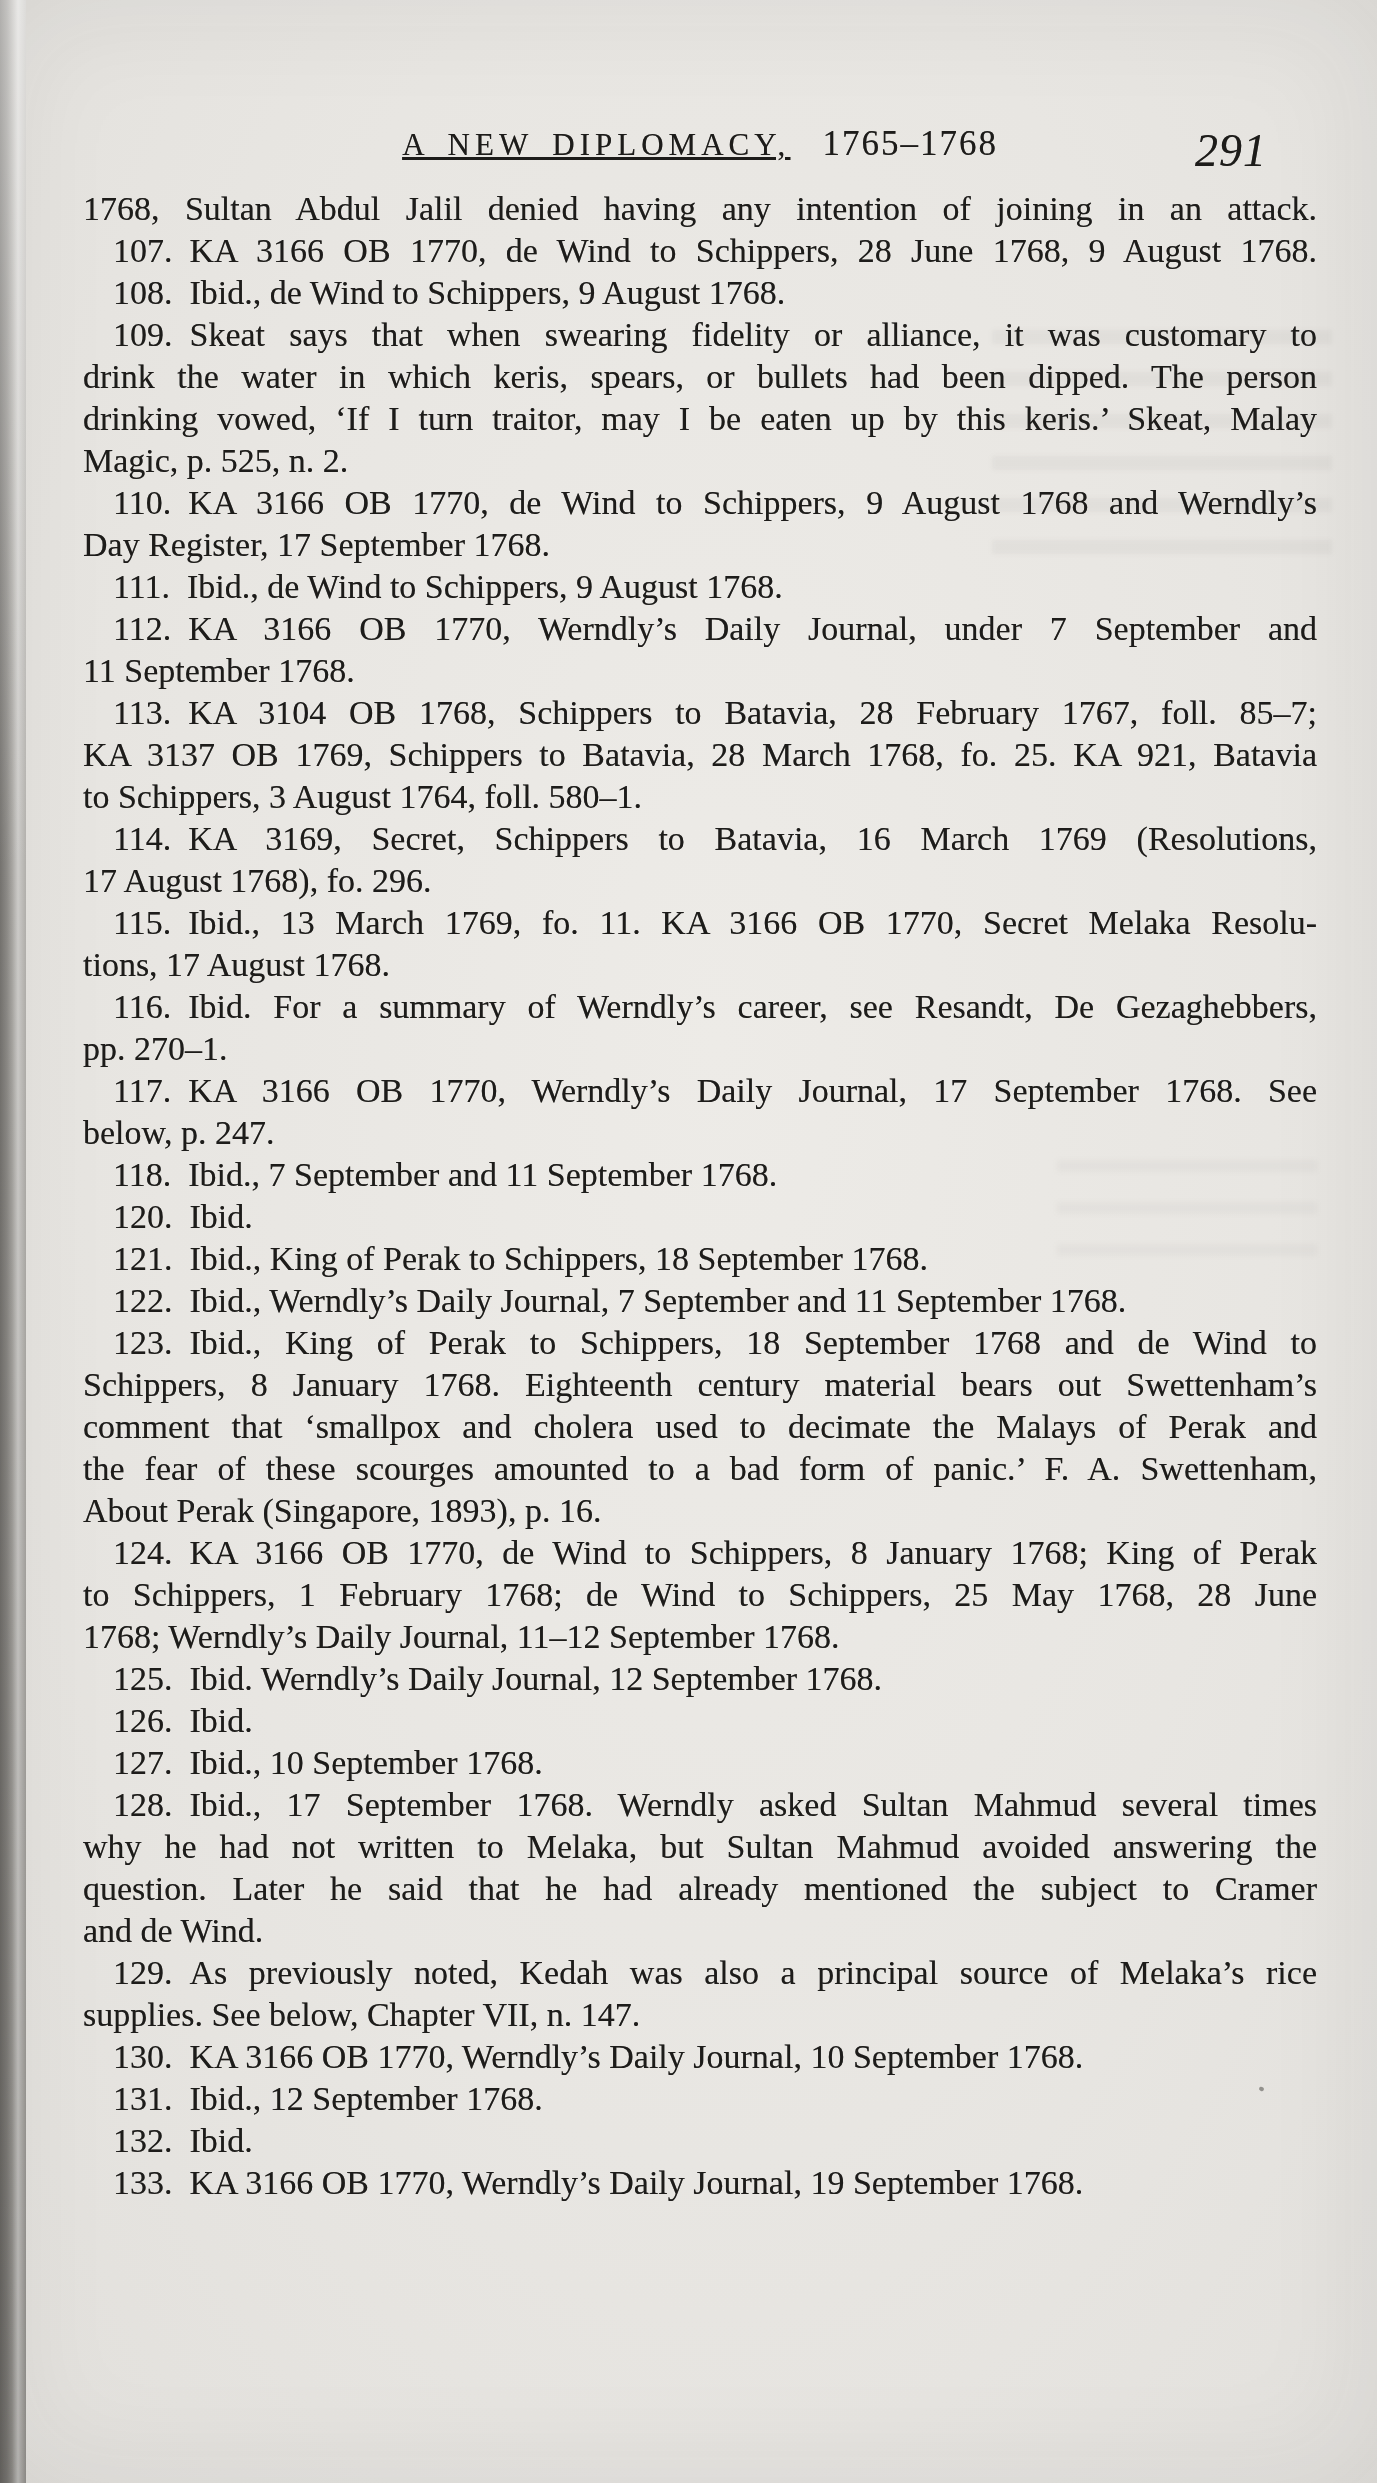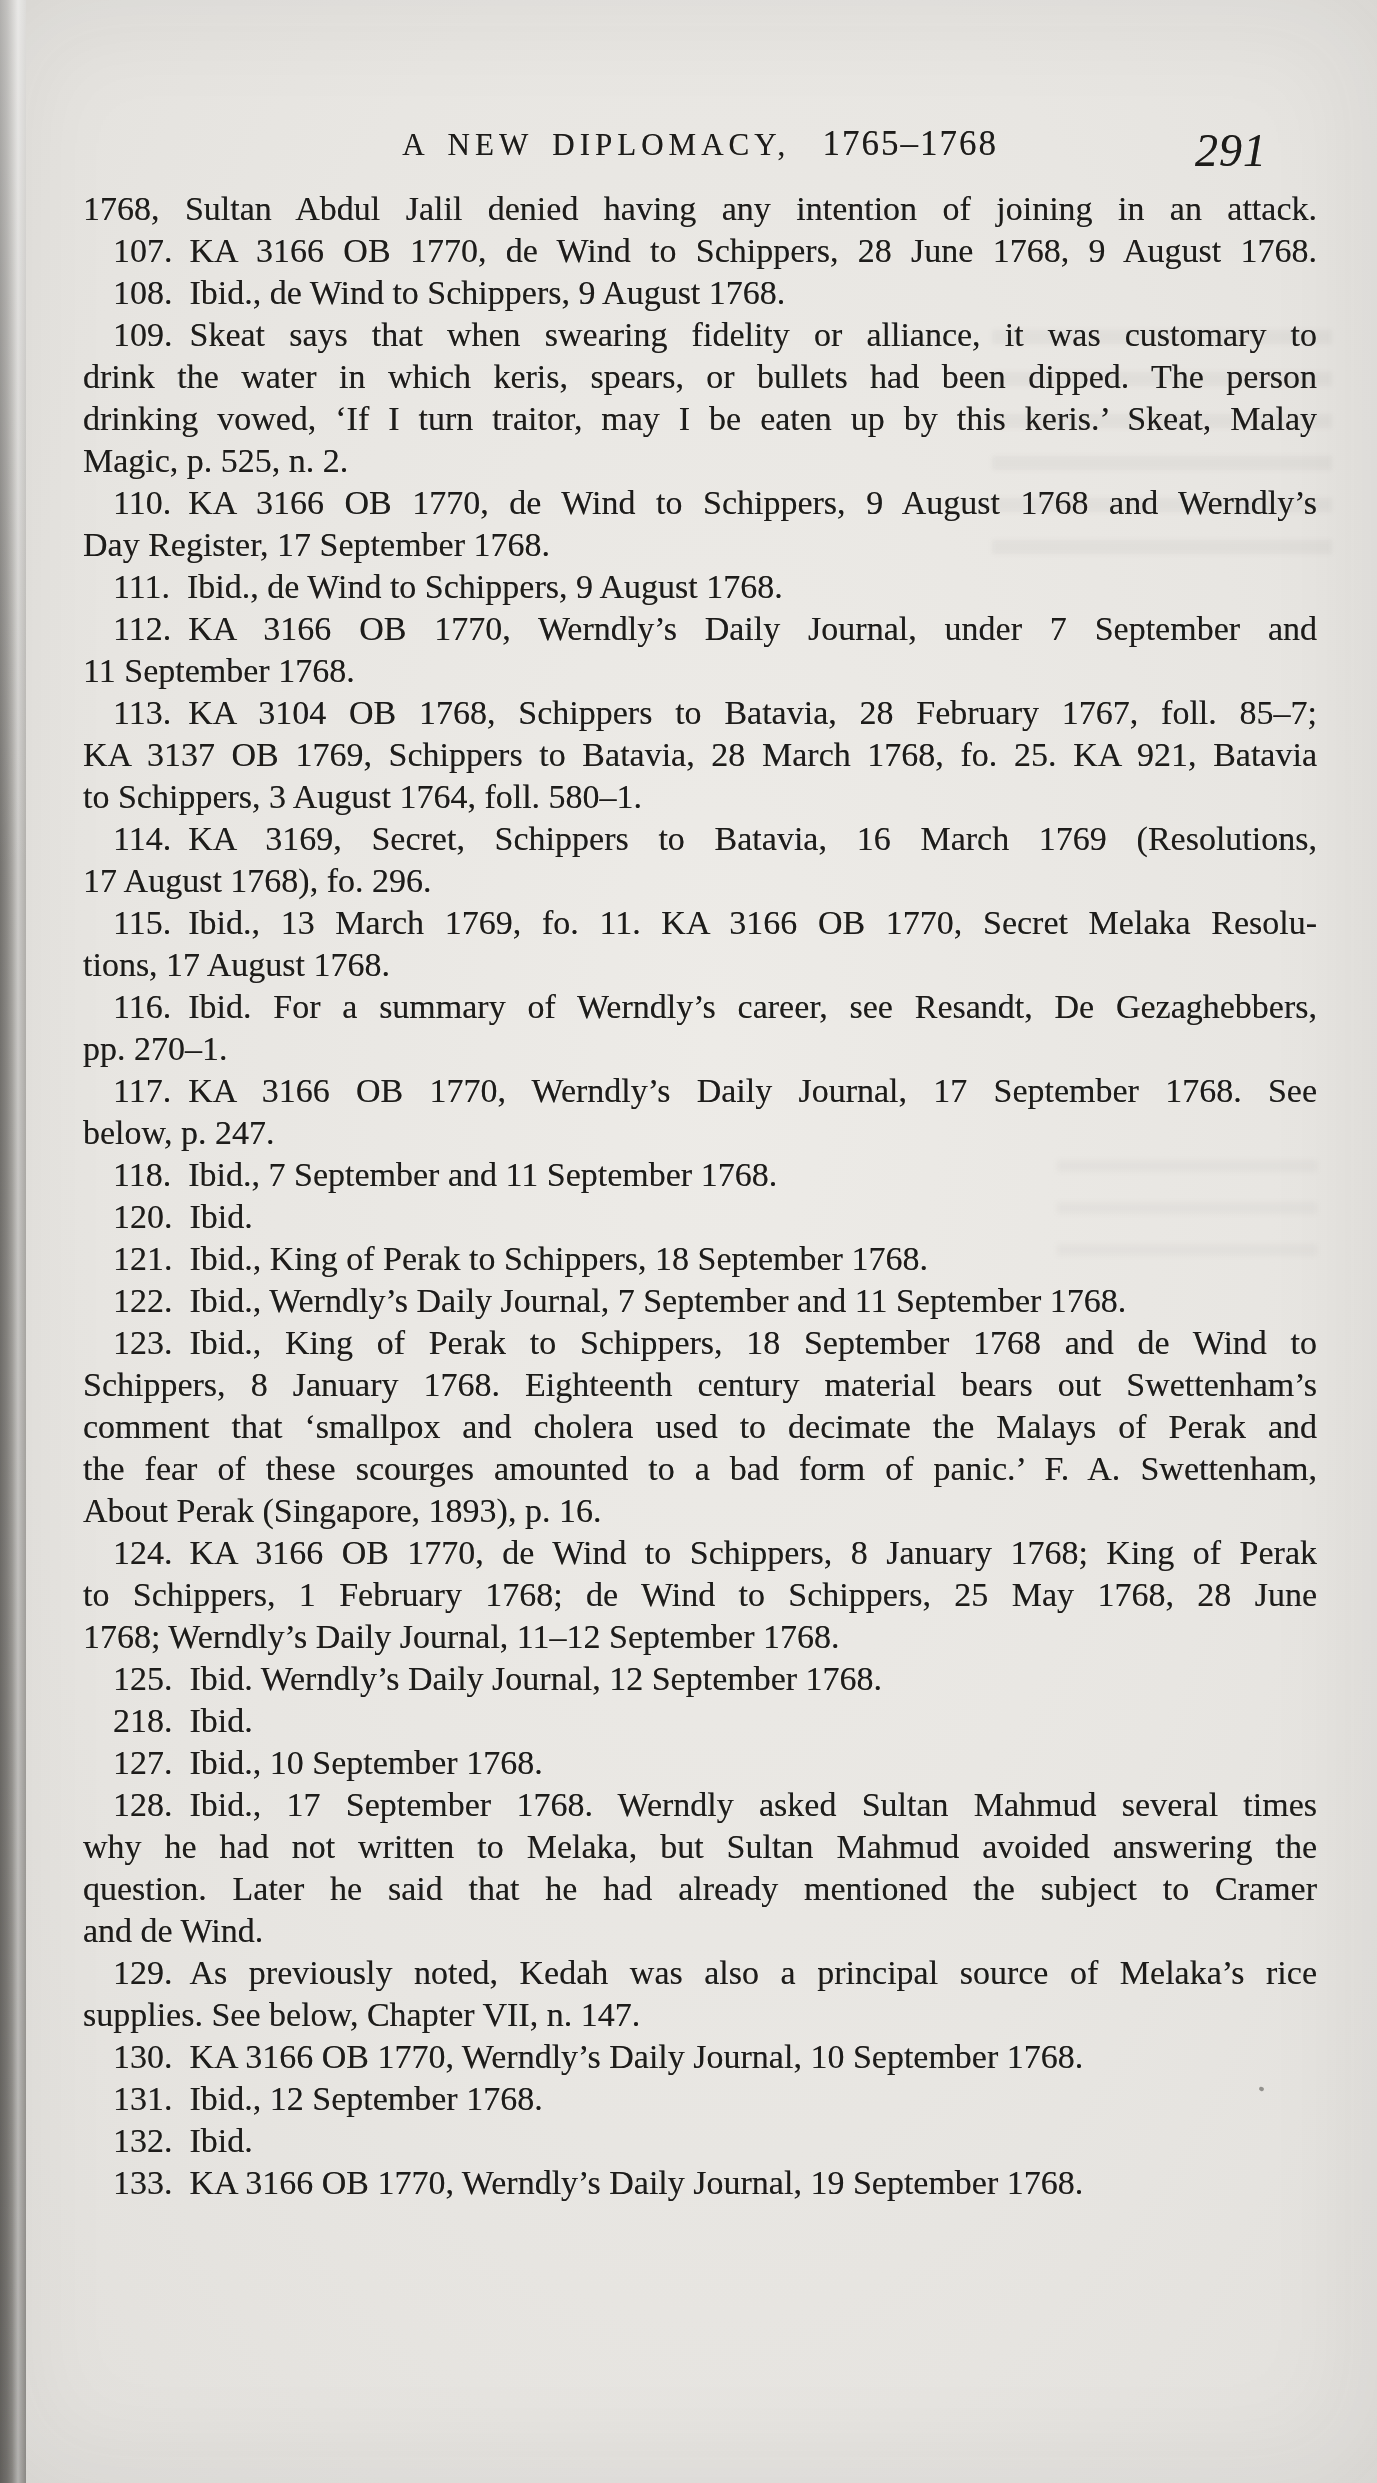--- a/index.html
+++ b/index.html
@@ -46,20 +46,21 @@
   }
   .running-head {
     text-align: center;
     white-space: nowrap;
   }
   .head-caps {
     font-size: 31px;
     letter-spacing: 5px;
     word-spacing: 7px;
     text-shadow: 0 0 0.5px rgba(20,19,17,0.55);
+    text-decoration: underline;
   }
   .head-years {
     font-size: 35px;
     letter-spacing: 2px;
     margin-left: 32px;
     text-shadow: 0 0 0.5px rgba(20,19,17,0.55);
   }
   .page-number {
     position: absolute;
     right: 50px;
@@ -168,21 +169,21 @@
       <div class="line indent"><span>122. Ibid., Werndly’s Daily Journal, 7 September and 11 September 1768.</span></div>
       <div class="line indent fill"><span>123. Ibid., King of Perak to Schippers, 18 September 1768 and de Wind to</span></div>
       <div class="line fill"><span>Schippers, 8 January 1768. Eighteenth century material bears out Swettenham’s</span></div>
       <div class="line fill"><span>comment that ‘smallpox and cholera used to decimate the Malays of Perak and</span></div>
       <div class="line fill"><span>the fear of these scourges amounted to a bad form of panic.’ F. A. Swettenham,</span></div>
       <div class="line"><span class="it">About Perak</span><span> (Singapore, 1893), p. 16.</span></div>
       <div class="line indent fill"><span>124. KA 3166 OB 1770, de Wind to Schippers, 8 January 1768; King of Perak</span></div>
       <div class="line fill"><span>to Schippers, 1 February 1768; de Wind to Schippers, 25 May 1768, 28 June</span></div>
       <div class="line"><span>1768; Werndly’s Daily Journal, 11–12 September 1768.</span></div>
       <div class="line indent"><span>125. Ibid. Werndly’s Daily Journal, 12 September 1768.</span></div>
-      <div class="line indent"><span>218. Ibid.</span></div>
+      <div class="line indent"><span>126. Ibid.</span></div>
       <div class="line indent"><span>127. Ibid., 10 September 1768.</span></div>
       <div class="line indent fill"><span>128. Ibid., 17 September 1768. Werndly asked Sultan Mahmud several times</span></div>
       <div class="line fill"><span>why he had not written to Melaka, but Sultan Mahmud avoided answering the</span></div>
       <div class="line fill"><span>question. Later he said that he had already mentioned the subject to Cramer</span></div>
       <div class="line"><span>and de Wind.</span></div>
       <div class="line indent fill"><span>129. As previously noted, Kedah was also a principal source of Melaka’s rice</span></div>
       <div class="line"><span>supplies. See below, Chapter VII, n. 147.</span></div>
       <div class="line indent"><span>130. KA 3166 OB 1770, Werndly’s Daily Journal, 10 September 1768.</span></div>
       <div class="line indent"><span>131. Ibid., 12 September 1768.</span></div>
       <div class="line indent"><span>132. Ibid.</span></div>

